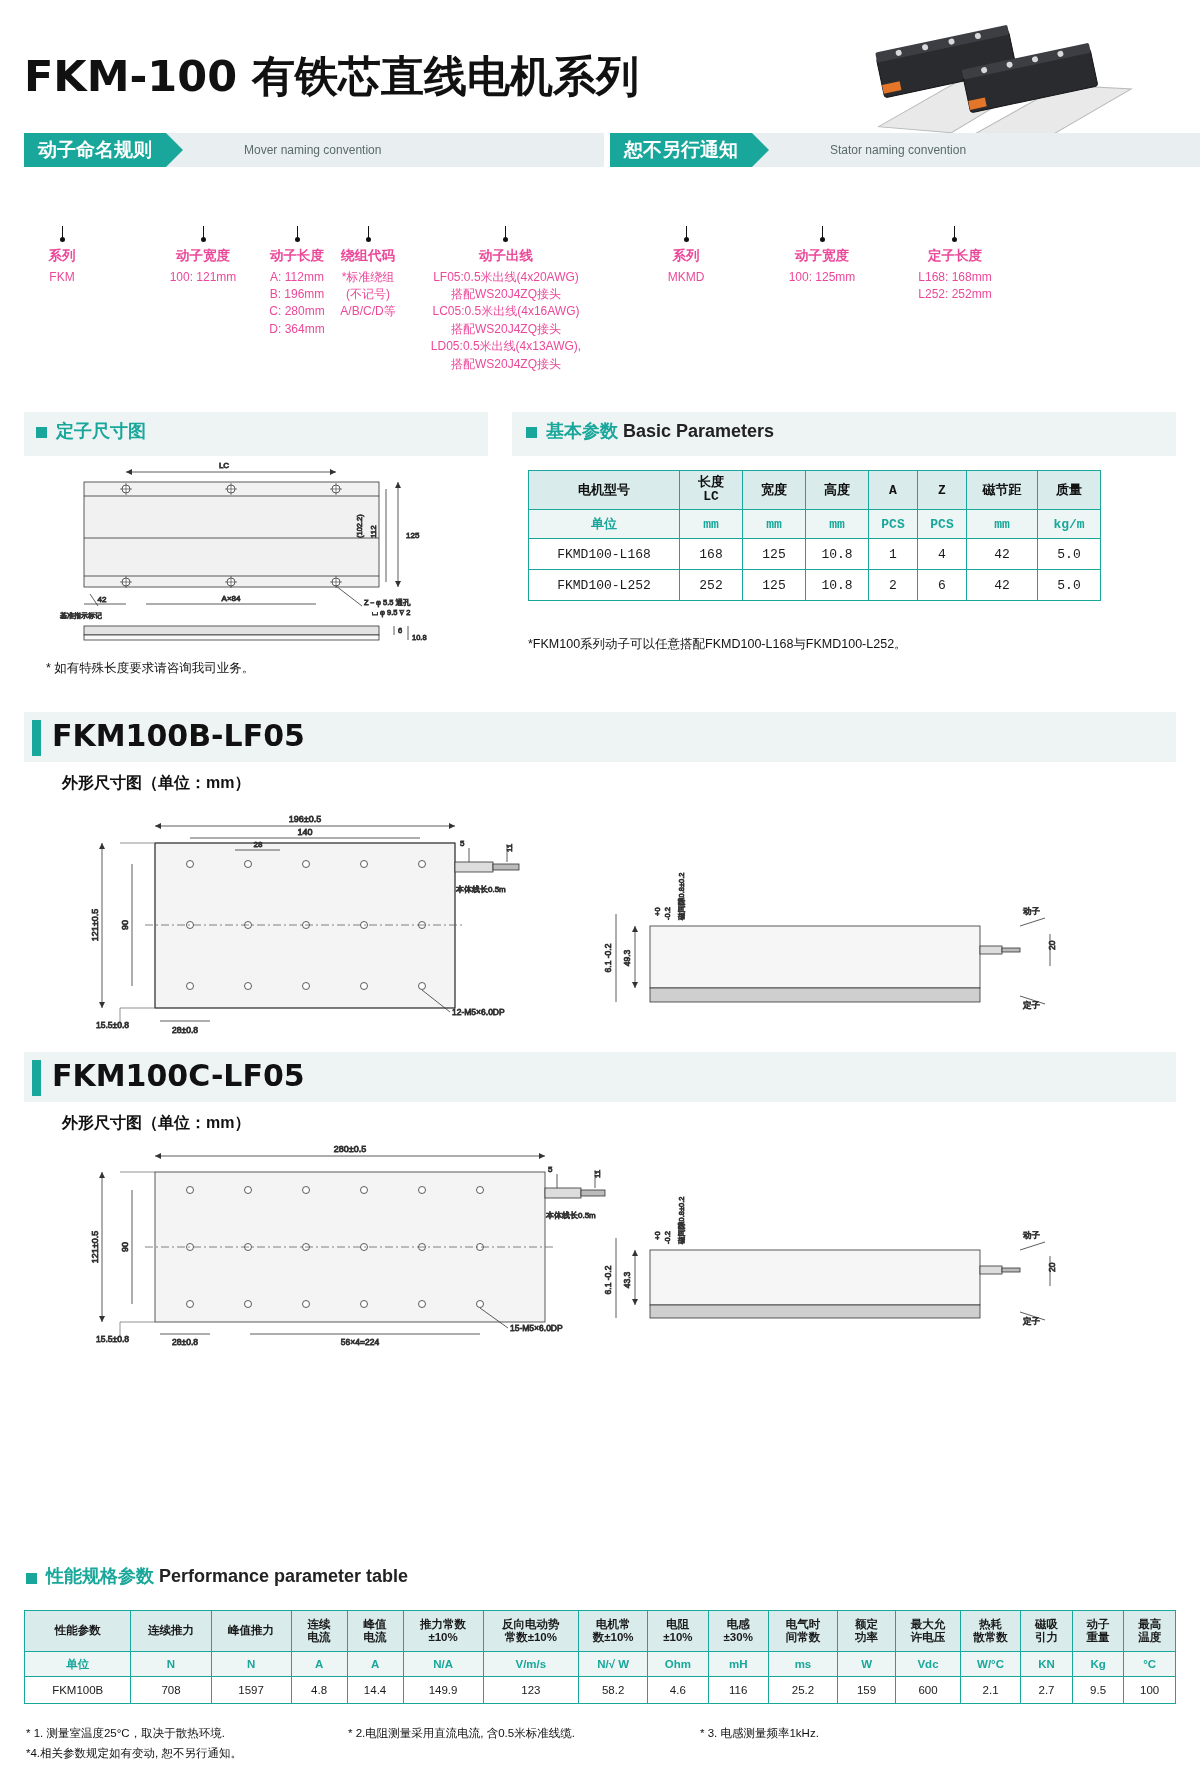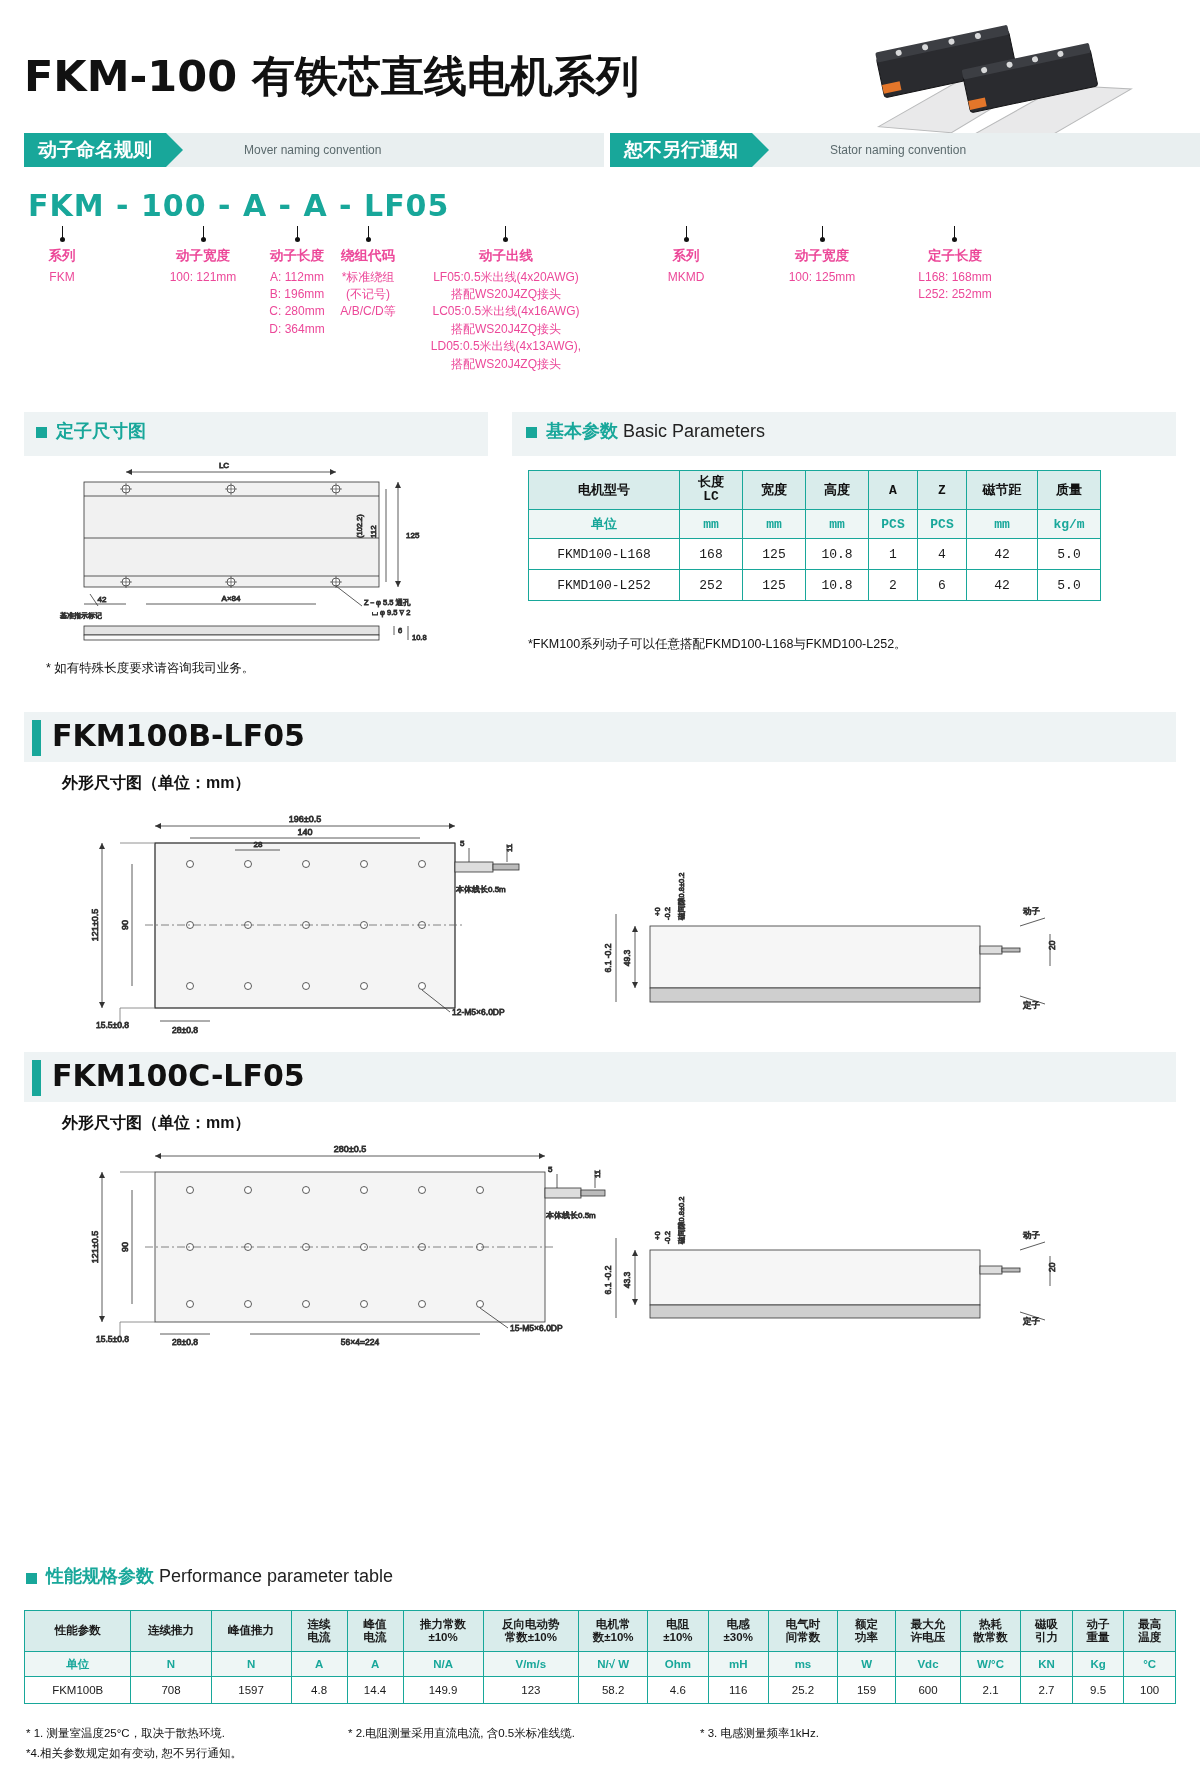--- a/index.html
+++ b/index.html
@@ -39,21 +39,21 @@
     font-family:"DejaVu Sans","Liberation Sans",sans-serif;letter-spacing:1px;}
   .rule-col{position:absolute;text-align:center;font-size:12px;color:#ec4899;line-height:1.45;}
   .rule-col .h{font-weight:bold;font-size:13.5px;display:block;margin-bottom:3px;}
   .leader{position:absolute;border-left:1px solid #111;}
   .leaderh{position:absolute;border-top:1px solid #111;}
   .dot{position:absolute;width:5px;height:5px;border-radius:50%;background:#111;}
 
   
   .sec-sq{position:absolute;width:11px;height:11px;background:#18a79a;}
   .sec-h{position:absolute;font-size:18px;font-weight:bold;color:#18a79a;}
-  .sec-h .en{color:#222;font-weight:normal;}
+  .sec-h .en{color:#222;font-weight:bold;}
 
   .band{position:absolute;height:44px;background:#eef3f4;}
   .band-bar{position:absolute;width:9px;height:34px;background:#18a79a;}
   .band-t{position:absolute;font-size:30px;font-weight:bold;color:#111;
     font-family:"DejaVu Sans","Liberation Sans",sans-serif;}
 
   .sub-t{position:absolute;font-size:16px;color:#111;font-weight:bold;}
 
   
   table{border-collapse:collapse;}
@@ -107,21 +107,20 @@
       </g>
     </svg>
   </div>
 
   <div class="nm-banner" style="left:24px;top:133px;width:556px;">
     <div class="nm-rest" style="left:0;width:556px;"></div>
     <div class="nm-tag">动子命名规则</div>
     <div class="nm-rest" style="left:196px;width:360px;background:transparent;">Mover naming convention</div>
   </div>
 
-  <div class="code-line" style="left:28px;top:188px;">FKM  -  100  -  A  -  A  -  LF05</div>
 
   <div class="leaderh" style="left:62px;top:232px;width:0px;"></div>
   <div class="leader" style="left:62px;top:226px;height:14px;"></div>
   <div class="dot" style="left:59.5px;top:237px;"></div>
   <div class="leader" style="left:203px;top:226px;height:14px;"></div>
   <div class="dot" style="left:200.5px;top:237px;"></div>
   <div class="leader" style="left:297px;top:226px;height:14px;"></div>
   <div class="dot" style="left:294.5px;top:237px;"></div>
   <div class="leader" style="left:368px;top:226px;height:14px;"></div>
   <div class="dot" style="left:365.5px;top:237px;"></div>

